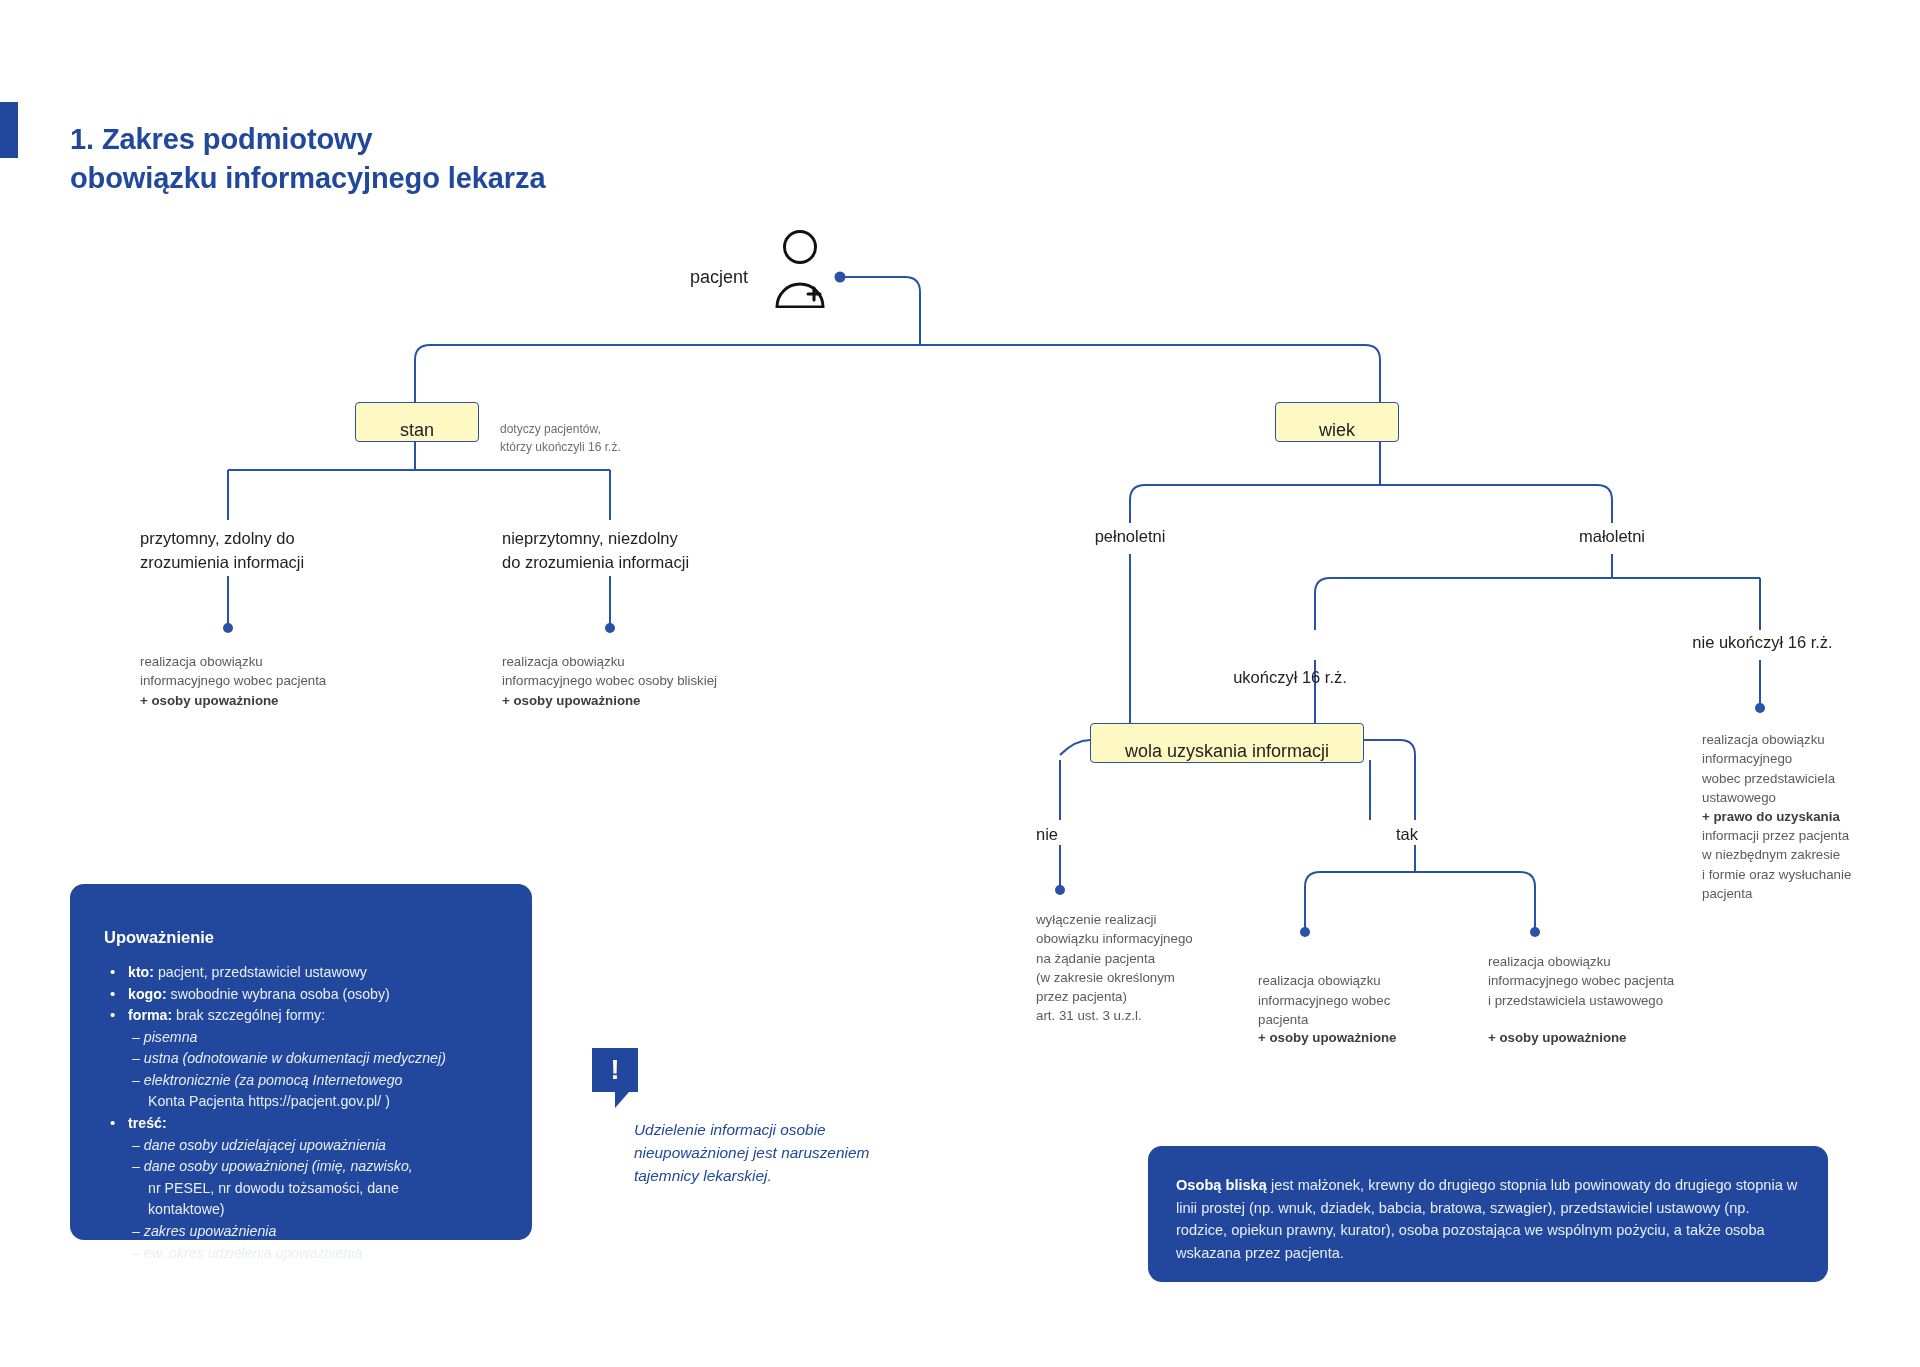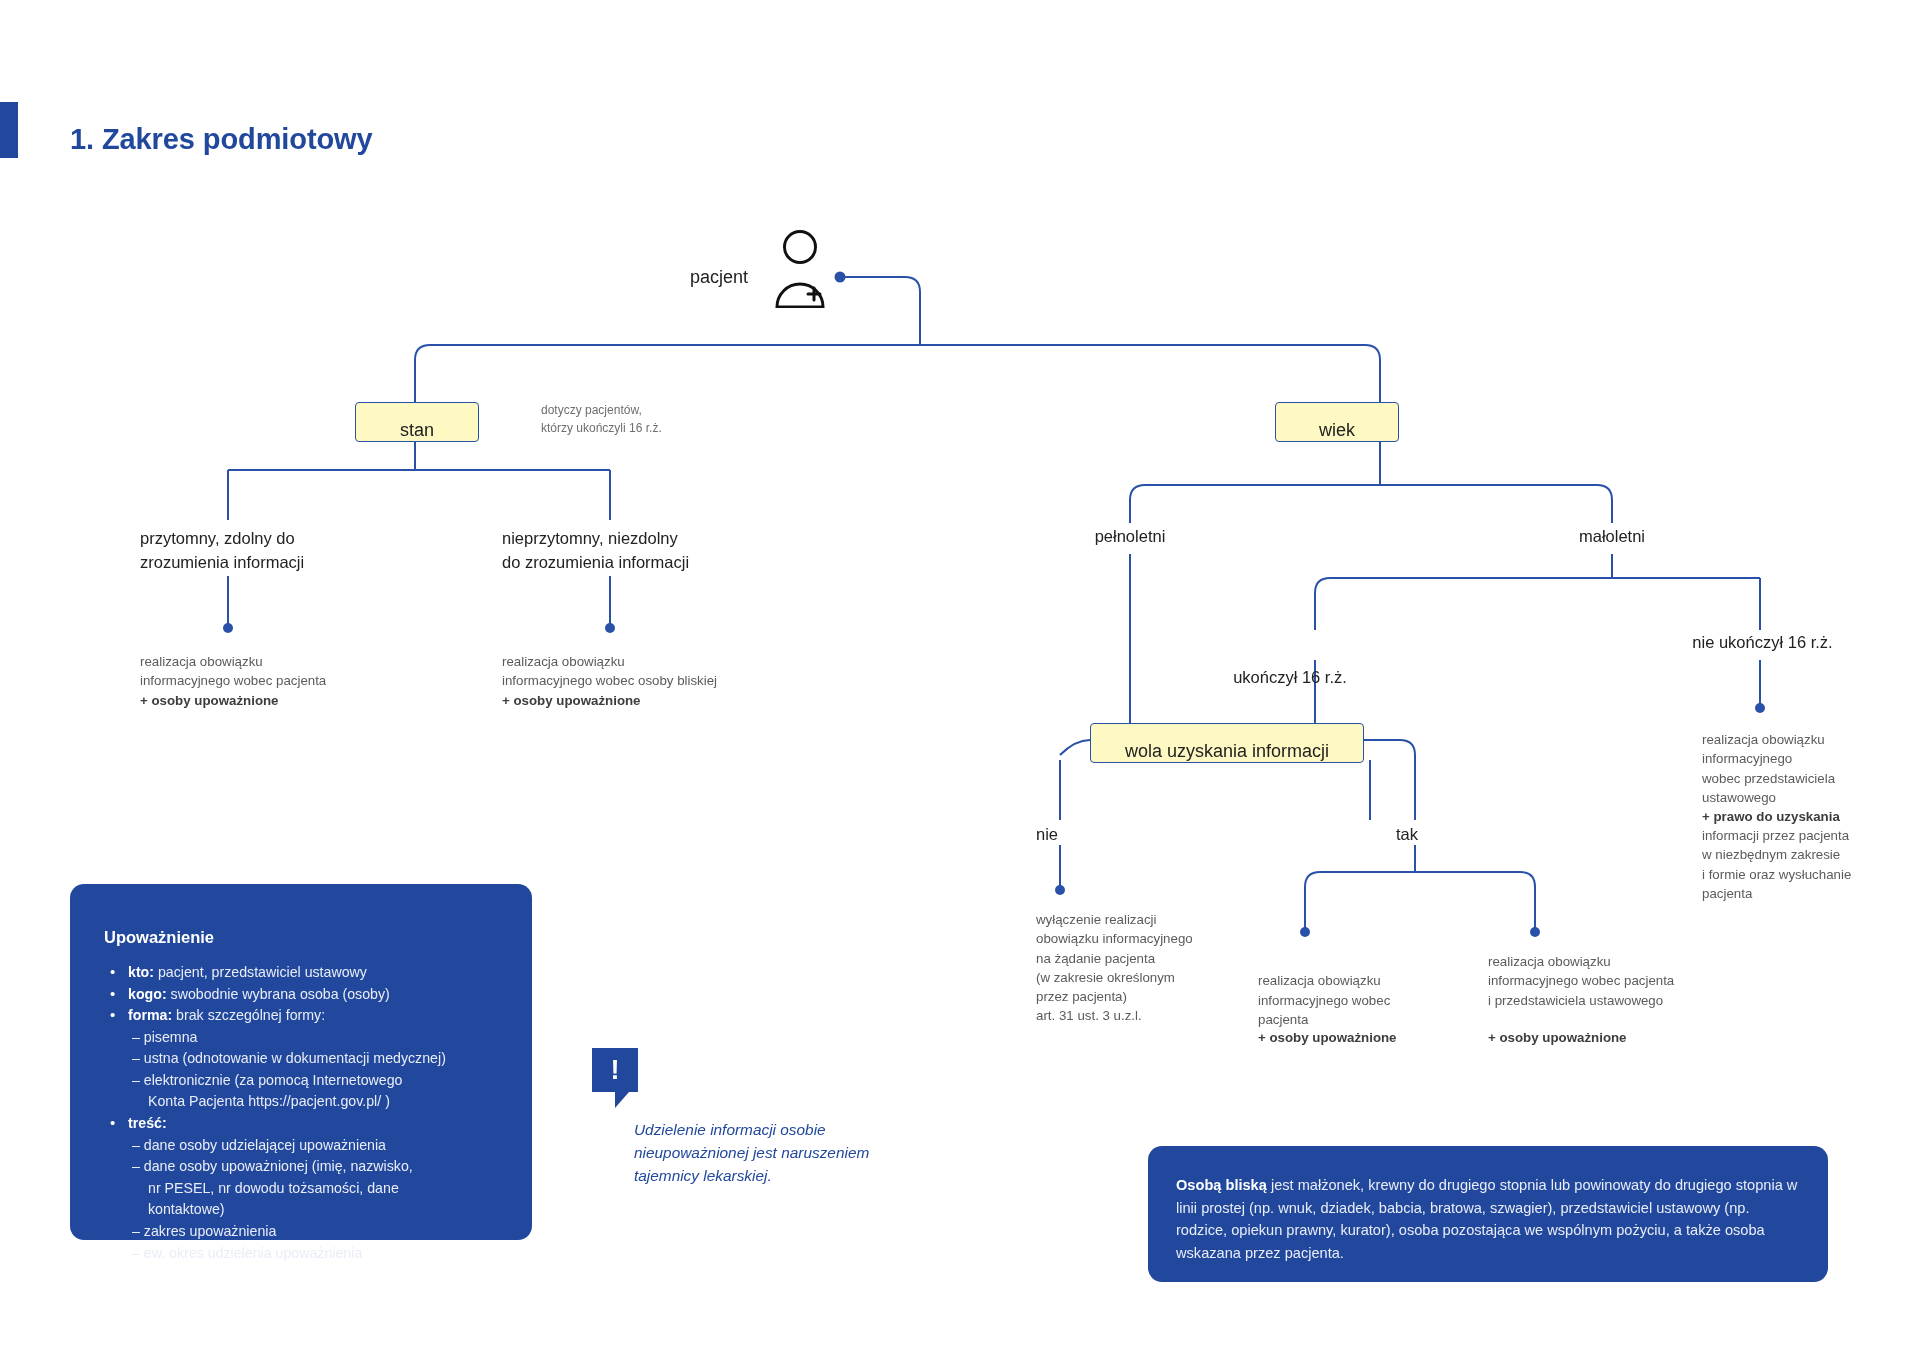--- a/index.html
+++ b/index.html
@@ -51,21 +51,21 @@
     position:absolute;left:34px;top:44px;font-size:16.5px;font-weight:700;color:#fff;
   }
   #upowaznienie-list{
     position:absolute;left:34px;top:78px;width:410px;
     font-size:14.2px;line-height:1.52;color:#e9edf7;
   }
   #upowaznienie-list .li{position:relative;padding-left:24px;}
   #upowaznienie-list .li:before{
     content:"\2022";position:absolute;left:6px;top:-1px;color:#ffffff;font-size:15px;
   }
-  #upowaznienie-list .sub{padding-left:28px;}
+  #upowaznienie-list .sub{padding-left:28px;font-style:italic;}
   #upowaznienie-list .sub2{padding-left:44px;}
   #upowaznienie-list b{color:#ffffff;font-weight:700;}
 
   #osoba-card{left:1148px;top:1146px;width:680px;height:136px;}
   #osoba-text{
     position:absolute;left:28px;top:28px;width:622px;
     font-size:14.6px;line-height:1.55;color:#e9edf7;
   }
   #osoba-text b{color:#ffffff;font-weight:700;}
 
@@ -84,20 +84,21 @@
     left:634px;top:1118px;width:270px;
     font-size:15.4px;line-height:1.5;font-weight:400;font-style:italic;color:#21489c;
   }
 </style>
 </head>
 <body>
 
 <div class="abs" id="title-bar"></div>
 <div class="abs" id="page-title">
   <span class="t-line">1. Zakres podmiotowy</span>
+  <span class="t-line">obowiązku informacyjnego lekarza</span>
 </div>
 
 <svg class="abs" id="wires" viewBox="0 0 1920 1367" xmlns="http://www.w3.org/2000/svg">
   <g fill="none" stroke="#2a51a8" stroke-width="2">
 
     <path d="M 840 277 H 905 Q 920 277 920 292 V 345"></path>
 
     <path d="M 430 345 H 1365"></path>
 
     <path d="M 430 345 Q 415 345 415 360 V 402"></path>
@@ -160,21 +161,21 @@
 <div class="abs" id="pacjent-label" style="left:690px;top:277px;transform:translateY(-50%);">pacjent</div>
 <svg class="abs" style="left:770px;top:228px;" width="60" height="80" viewBox="0 0 60 80" xmlns="http://www.w3.org/2000/svg">
   <circle cx="30" cy="19" r="15.5" fill="none" stroke="#111" stroke-width="3"></circle>
   <path d="M 7 79 A 23 23 0 0 1 53 79 Z" fill="none" stroke="#111" stroke-width="3"></path>
   <path d="M 38 66 H 50 M 44 60 V 72" stroke="#111" stroke-width="3" fill="none" stroke-linecap="round"></path>
 </svg>
 
 <div class="abs node-box" style="left:355px;top:402px;width:122px;height:38px;">
   <span>stan</span>
 </div>
-<div class="abs note-text" style="left:500px;top:401px;width:200px;margin-left:41px;">
+<div class="abs note-text" style="left:500px;top:420px;width:200px;">
   <div>dotyczy pacjentów,</div>
   <div>którzy ukończyli 16 r.ż.</div>
 </div>
 
 <div class="abs branch-label" style="left:140px;top:527px;width:260px;text-align:left;line-height:1.45;">
   <span id="b-przytomny" style="white-space:pre-line;">przytomny, zdolny do
 zrozumienia informacji</span>
 </div>
 <div class="abs branch-label" style="left:502px;top:527px;width:280px;text-align:left;line-height:1.45;">
   <span id="b-nieprzytomny" style="white-space:pre-line;">nieprzytomny, niezdolny

